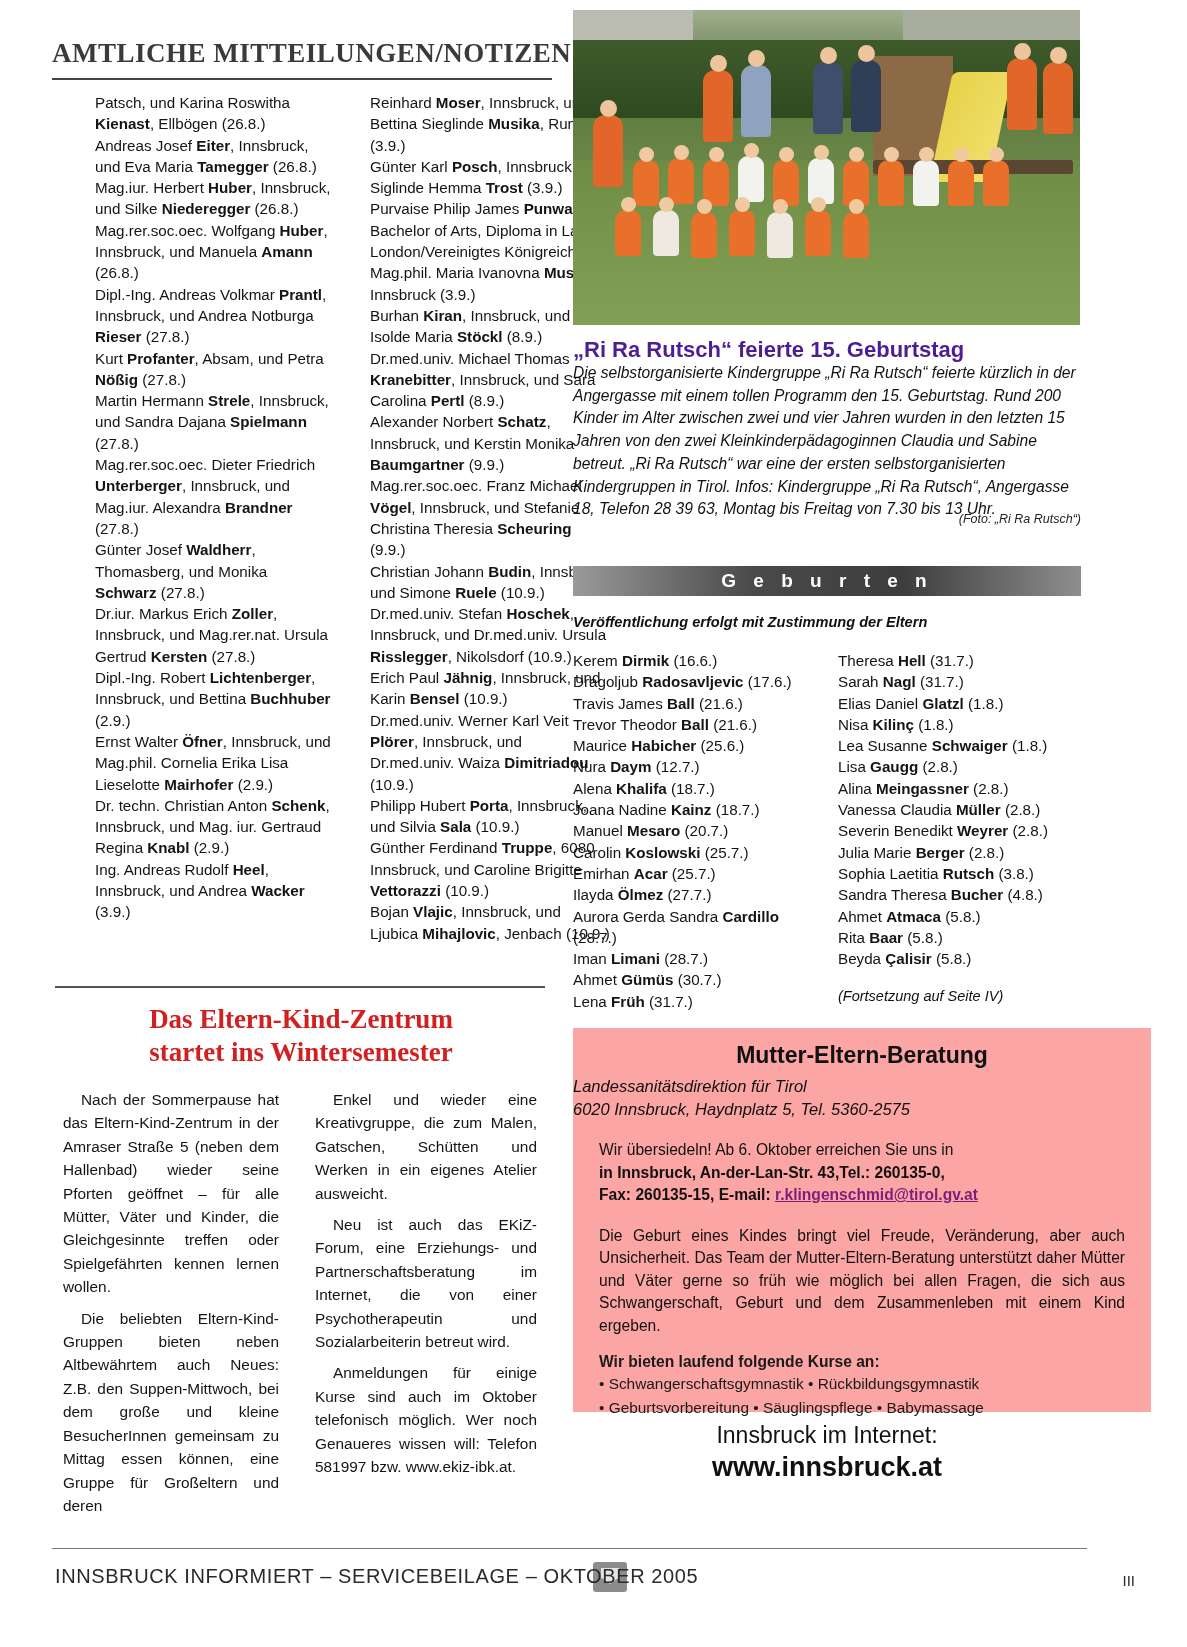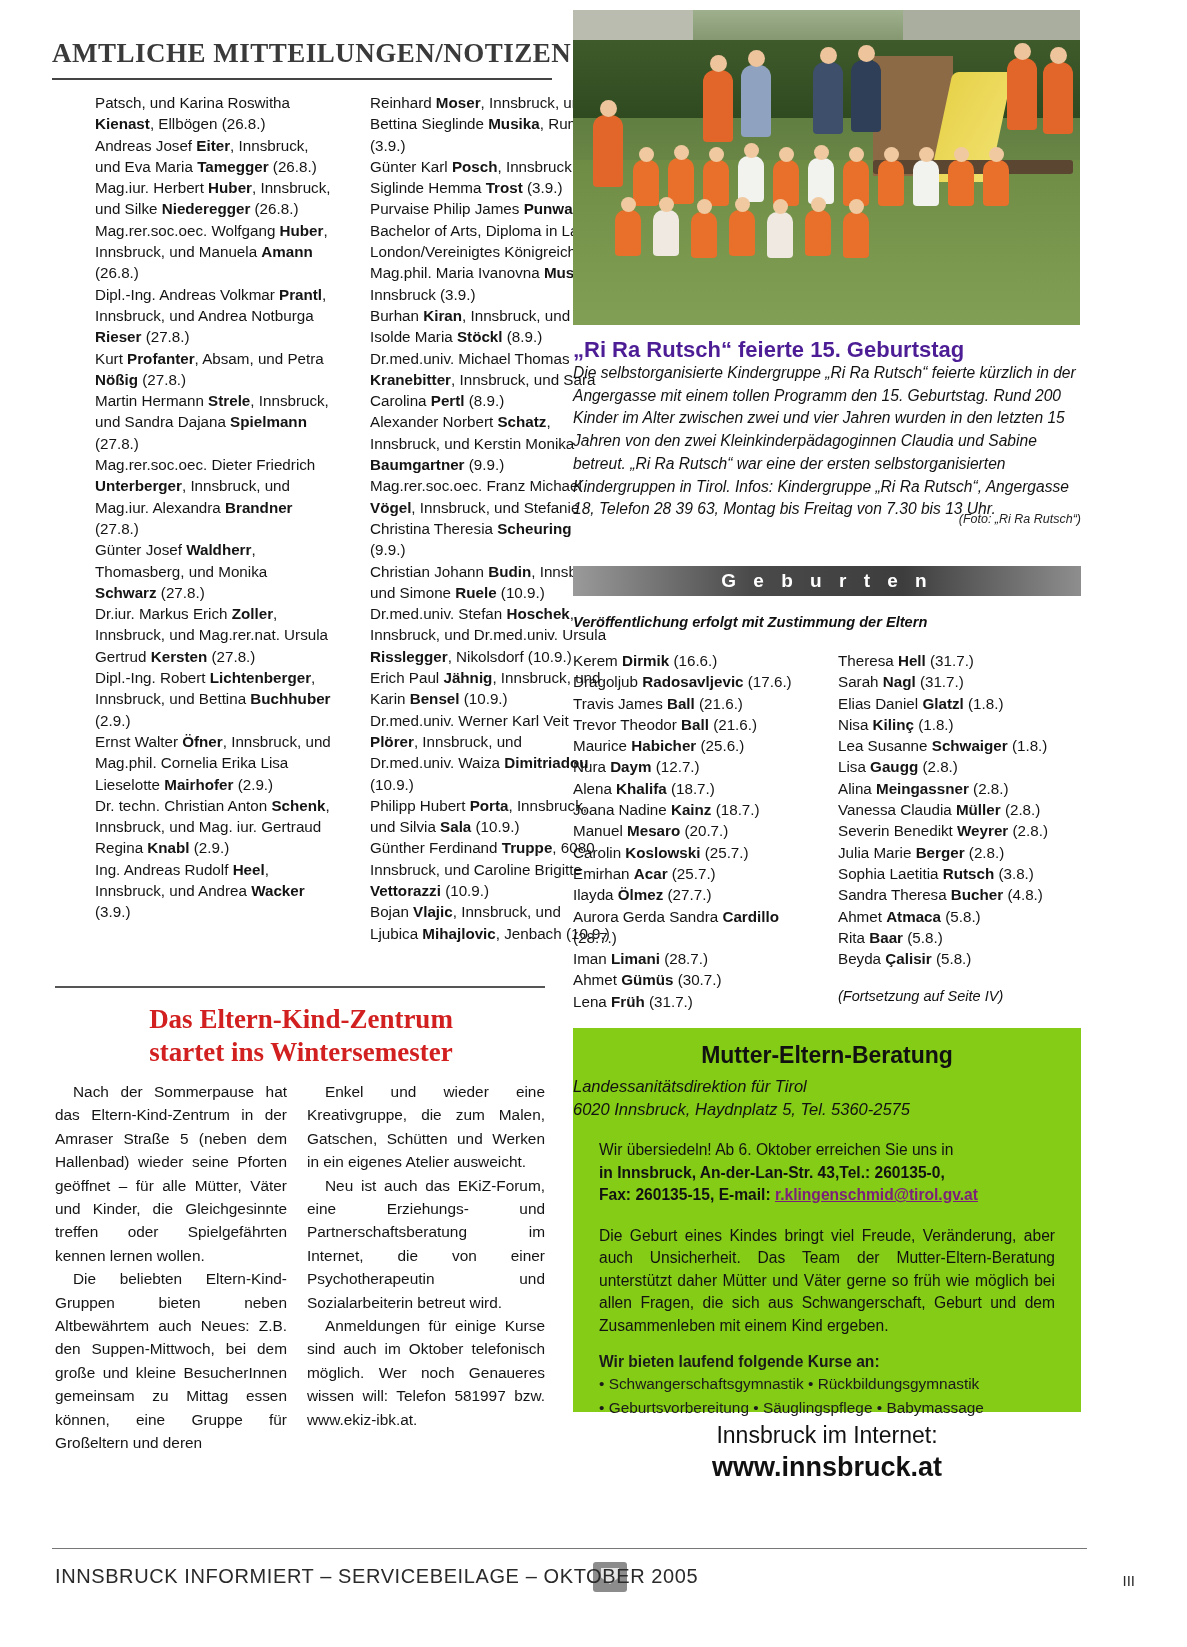--- a/index.html
+++ b/index.html
@@ -233,32 +233,32 @@
     line-height: 33px;
     color: #d21f1f;
   }
   .ekiz-col {
     position: absolute;
     font-size: 15.4px;
     line-height: 23.4px;
     text-align: justify;
     color: #141414;
   }
-  .ekiz-col p { margin: 0; text-indent: 18px; }
+  .ekiz-col p { margin: 8px; text-indent: 18px; }
   #ekiz-col-1 { left: 55px; top: 1080px; width: 232px; }
   #ekiz-col-2 { left: 307px; top: 1080px; width: 238px; }
 
   
   .beratung {
     position: absolute;
     left: 573px;
     top: 1028px;
-    width: 508px;
+    width: 578px;
     height: 384px;
-    background: #84cc16;
+    background: #fca5a5;
   }
   .beratung h2 {
     margin: 0;
     padding-top: 14px;
     text-align: center;
     font-size: 23px;
     font-weight: bold;
     color: #111;
   }
   .beratung .sub {

